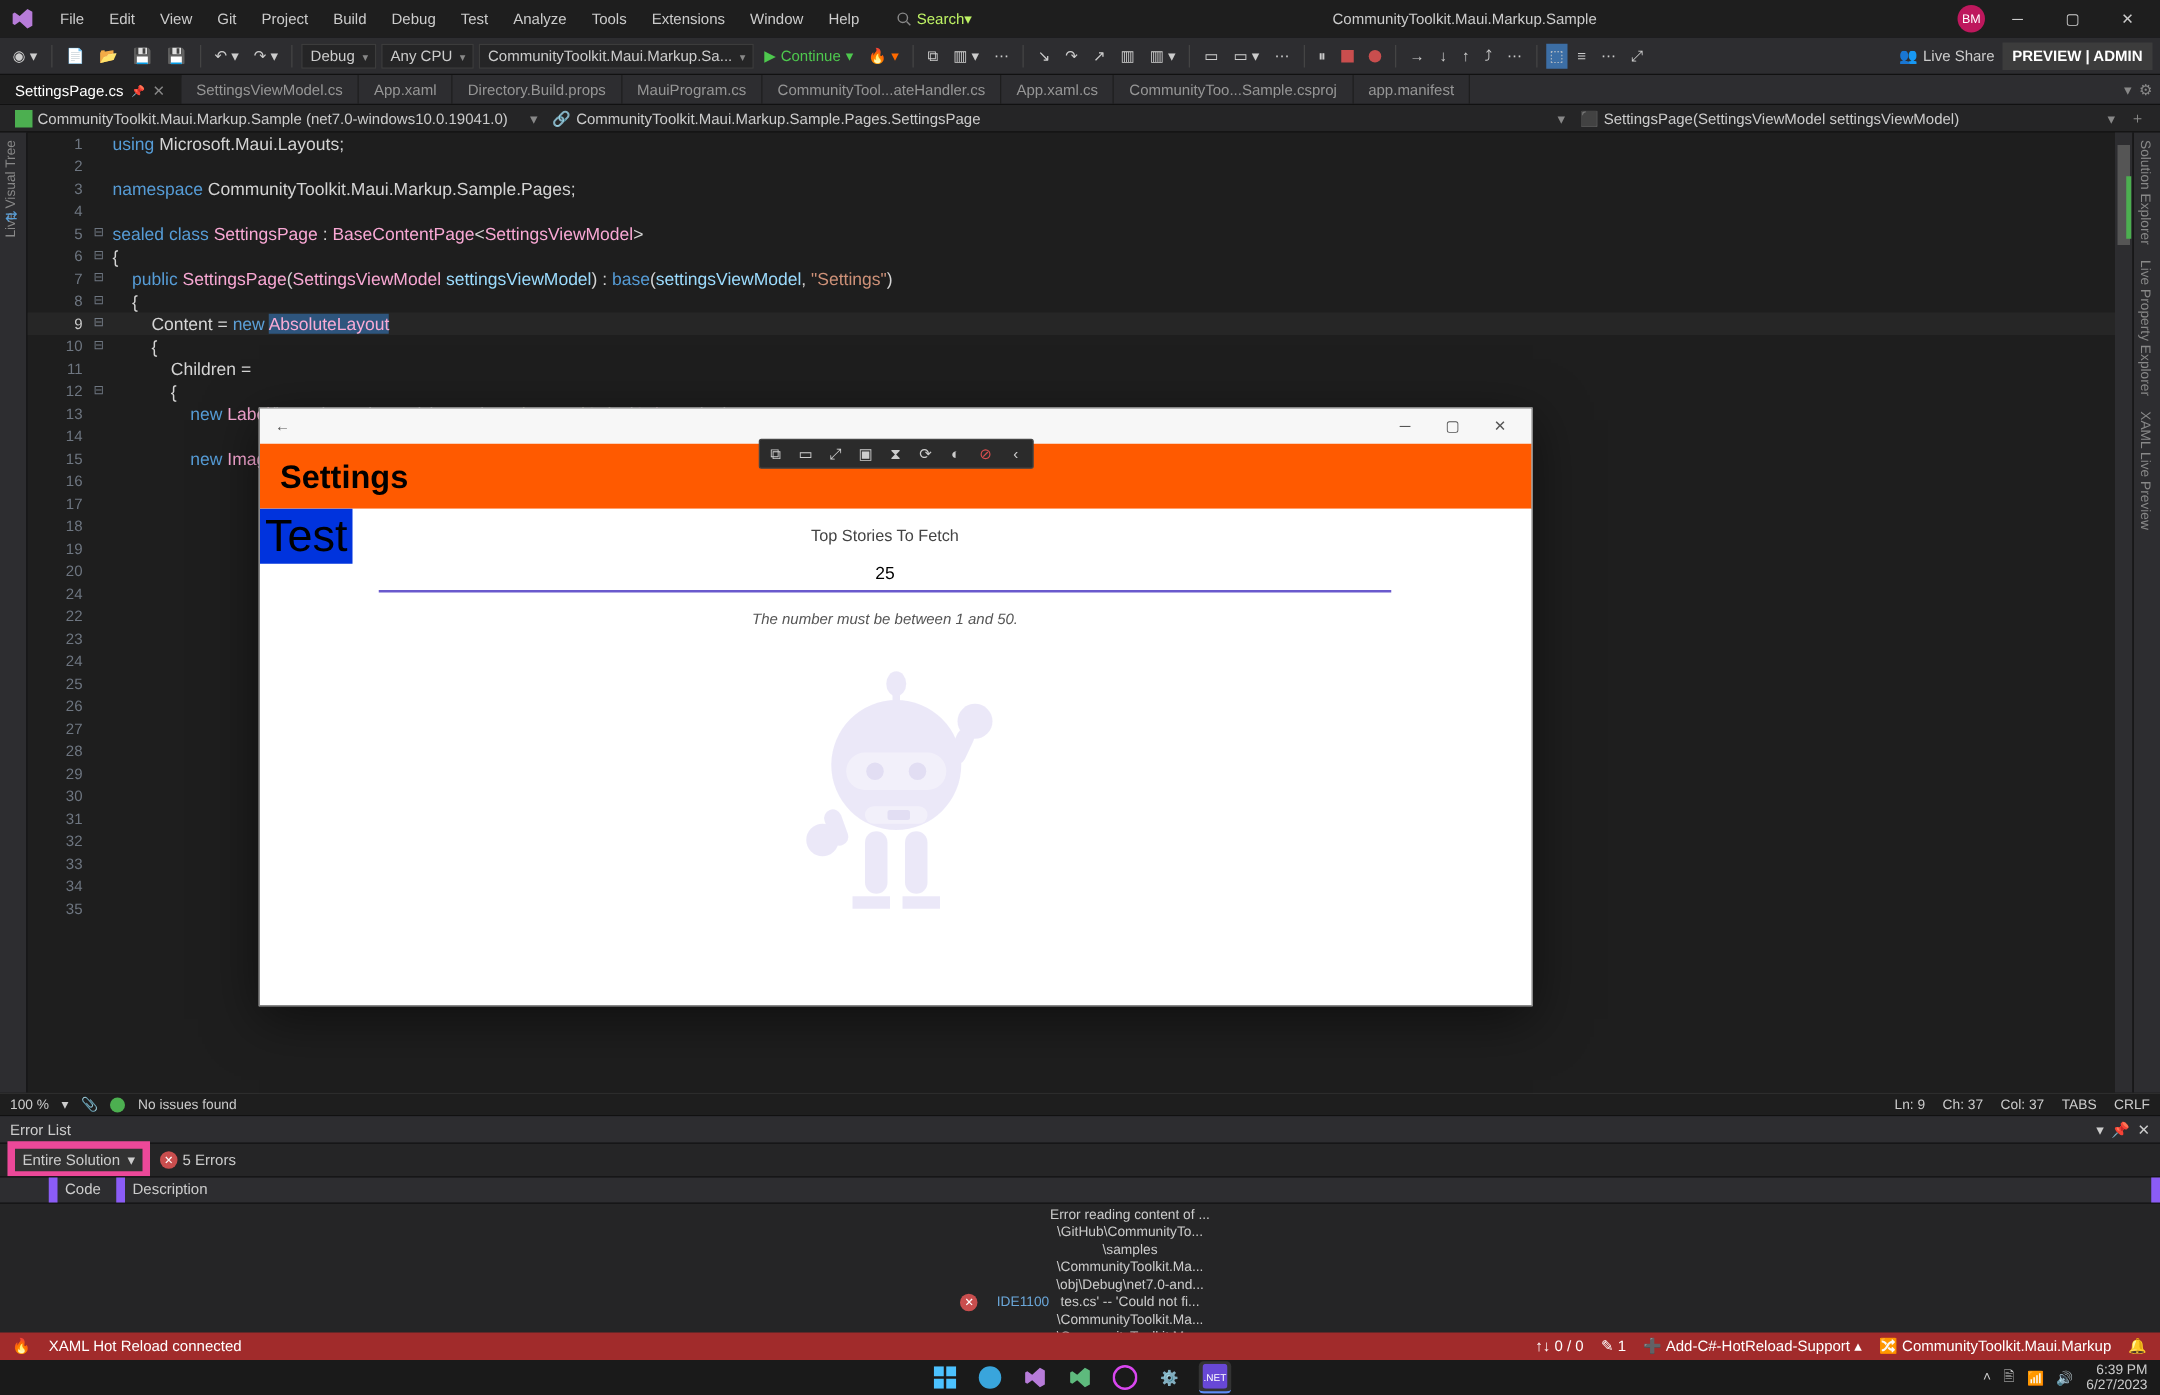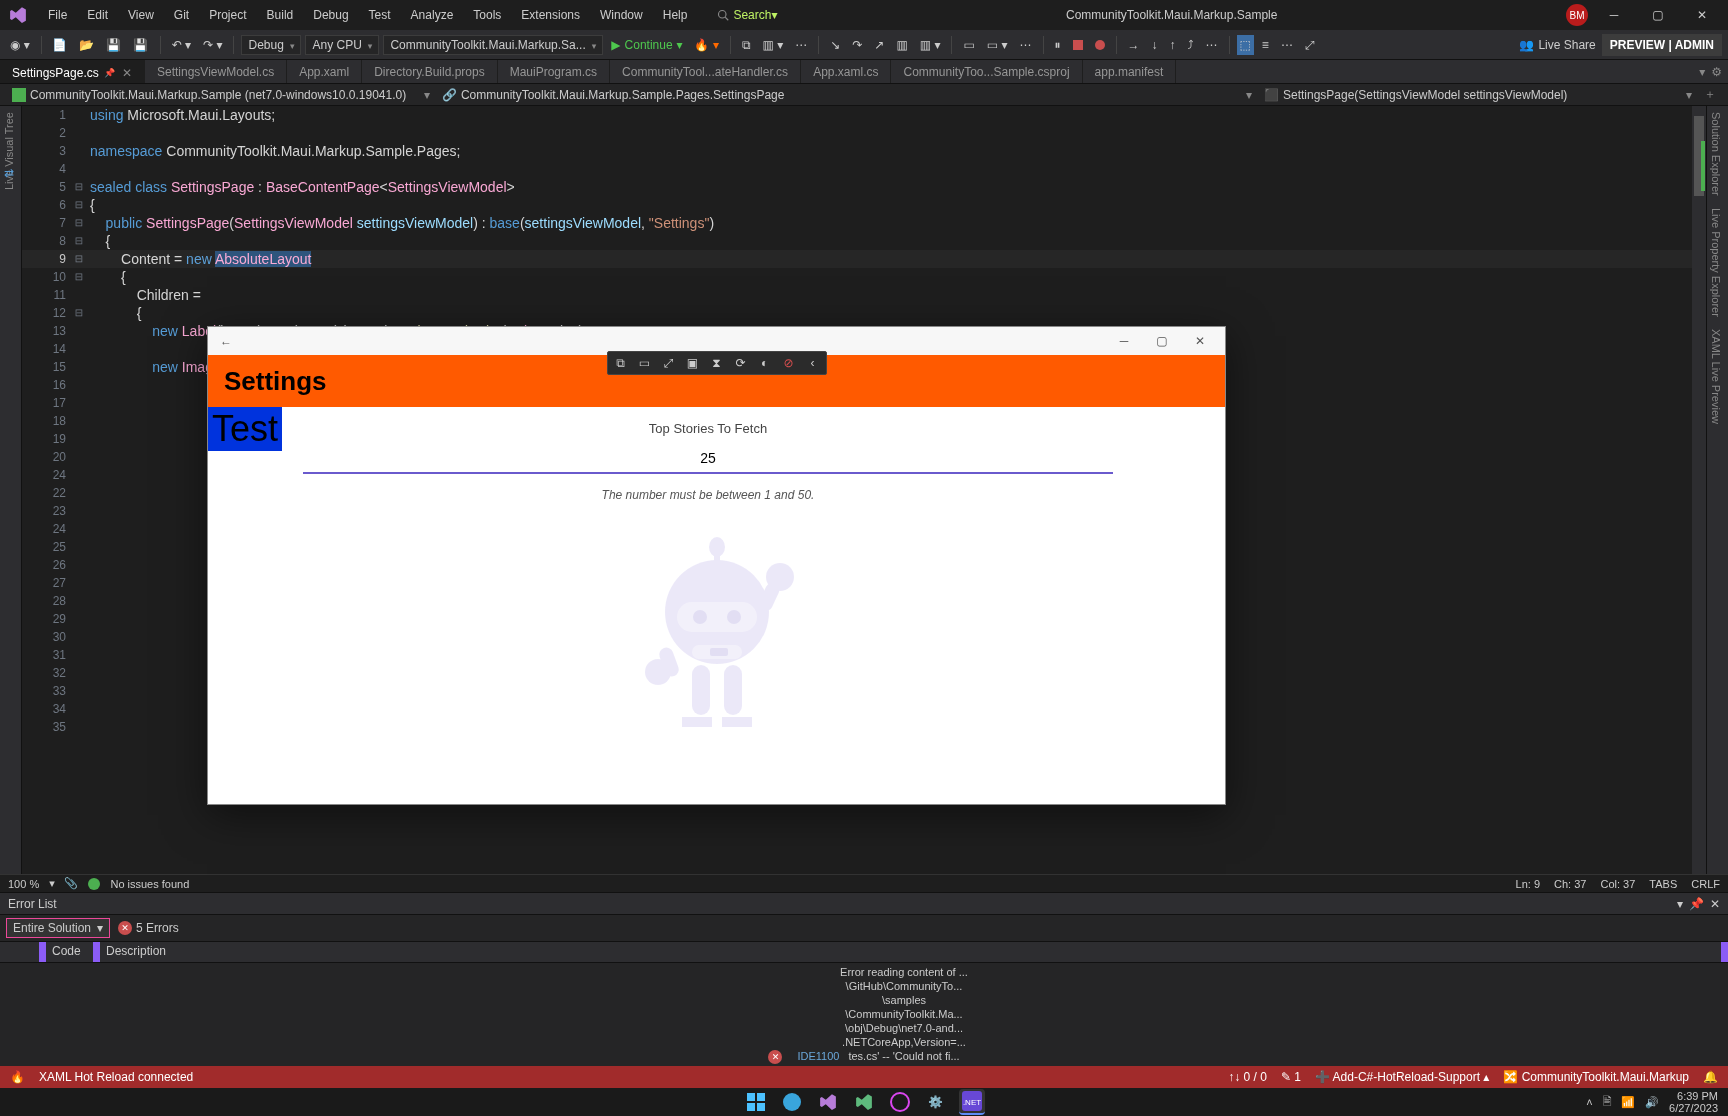--- a/index.html
+++ b/index.html
@@ -6,21 +6,21 @@
 body { background: #000; width: 1728px; height: 1116px; overflow: hidden; position: relative; font-size: 12px; }
 
 
 .titlebar { height: 30px; background: #1e1e1e; display: flex; align-items: center; padding: 0 8px; color: #ccc; }
 .titlebar .vs-logo { width: 20px; height: 20px; margin-right: 10px; display:flex; align-items:center; justify-content:center; }
 .titlebar .menu-item { padding: 4px 10px; cursor: pointer; }
 .titlebar .search { margin-left: 20px; display: flex; align-items: center; color: #bef264; }
 .titlebar .search svg { margin-right: 4px; }
 .titlebar .center-title { flex: 1; text-align: center; color: #ccc; }
 .titlebar .right { margin-left: auto; display: flex; align-items: center; gap: 8px; }
-.titlebar .avatar { width: 22px; height: 22px; border-radius: 50%; background: #b91c1c; color: #fff; display:flex; align-items:center; justify-content:center; font-size:10px; }
+.titlebar .avatar { width: 22px; height: 22px; border-radius: 50%; background: #be185d; color: #fff; display:flex; align-items:center; justify-content:center; font-size:10px; }
 .titlebar .win-btn { width: 36px; height: 30px; display:flex; align-items:center; justify-content:center; color:#ccc; }
 
 
 .toolbar { height: 30px; background: #2d2d30; display: flex; align-items: center; padding: 0 6px; gap: 4px; color: #ccc; border-bottom: 1px solid #111; }
 .toolbar .tb-item { padding: 2px 4px; display:flex; align-items:center; gap:3px; }
 .toolbar .tb-combo { background: #252526; border: 1px solid #3c3c3c; padding: 2px 6px; min-width: 60px; display:flex; align-items:center; justify-content:space-between; gap:6px; }
 .toolbar .continue { color: #4ec84e; display:flex; align-items:center; gap:4px; }
 .toolbar .sep { width:1px; height:18px; background:#444; margin:0 3px; }
 .toolbar .stop { width:10px; height:10px; background:#c94e4e; }
 .toolbar .rec { width:10px; height:10px; border-radius:50%; background:#c94e4e; }
@@ -72,21 +72,21 @@
 
 .zoombar { height:18px; background:#1e1e1e; border-top:1px solid #333; display:flex; align-items:center; padding:0 8px; gap:10px; color:#ccc; font-size:11px; }
 .zoombar .right { margin-left:auto; display:flex; gap:14px; }
 .zoombar .ok-icon { width:12px; height:12px; border-radius:50%; background:#4caf50; display:inline-block; }
 
 
 .errorlist { height:200px; background:#252526; color:#ccc; border-top:1px solid #111; display:flex; flex-direction:column; }
 .errorlist .el-header { height:22px; background:#2d2d30; display:flex; align-items:center; padding:0 8px; border-bottom:1px solid #111; }
 .errorlist .el-header .el-right { margin-left:auto; display:flex; gap:6px; }
 .errorlist .el-toolbar { height:26px; display:flex; align-items:center; padding:0 6px; gap:8px; }
-.errorlist .el-combo { background:#333; border:1px solid #ec4899; padding:2px 6px; display:flex; align-items:center; gap:6px; }
+.errorlist .el-combo { background:#333; border:6px solid #ec4899; padding:2px 6px; display:flex; align-items:center; gap:6px; }
 .errorlist .el-err { display:flex; align-items:center; gap:4px; }
 .errorlist .el-table-head { height:22px; background:#2d2d30; border-top:1px solid #111; border-bottom:1px solid #111; display:flex; }
 .errorlist .el-table-head .col { padding:2px 6px; border-right:7px solid #8b5cf6; }
 .errorlist .el-body { flex:1; overflow:hidden; padding:2px 6px; line-height:14px; font-size:11px; color:#ccc;text-align:center; }
 .errorlist .el-body .err-icon { display:inline-flex; width:14px; height:14px; border-radius:50%; background:#c94e4e; color:#fff; align-items:center; justify-content:center; font-size:9px; margin-right:6px; }
 .errorlist .el-body .code-col { display:inline-block; width:60px; }
 
 
 .bottomtabs { height:24px; background:#2d2d30; display:flex; align-items:center; padding:0 8px; gap:14px; color:#969696; font-size:12px; border-top:1px solid #111; }
 .bottomtabs .bt.active { color:#fff; border-bottom:2px solid #0e639c; }
@@ -436,21 +436,20 @@
     <div class="col" style="width:46px"></div>
     <div class="col" style="width:54px"><span>Code</span></div>
     <div class="col" style="flex:1"><span>Description</span></div>
   </div>
   <div class="el-body" id="elbody">
       <div><span style="display:inline-block;width:20px"></span><span class="code-col" style="color:#6aa6d8"></span>Error reading content of ...</div>
       <div><span style="display:inline-block;width:20px"></span><span class="code-col" style="color:#6aa6d8"></span>\GitHub\CommunityTo...</div>
       <div><span style="display:inline-block;width:20px"></span><span class="code-col" style="color:#6aa6d8"></span>\samples</div>
       <div><span style="display:inline-block;width:20px"></span><span class="code-col" style="color:#6aa6d8"></span>\CommunityToolkit.Ma...</div>
       <div><span style="display:inline-block;width:20px"></span><span class="code-col" style="color:#6aa6d8"></span>\obj\Debug\net7.0-and...</div>
-      <div><span style="display:inline-block;width:20px"></span><span class="code-col" style="color:#6aa6d8"></span>.NETCoreApp,Version=...</div>
       <div><span class="err-icon">✕</span><span class="code-col" style="color:#6aa6d8">IDE1100</span>tes.cs' -- 'Could not fi...</div>
       <div><span style="display:inline-block;width:20px"></span><span class="code-col" style="color:#6aa6d8"></span>\CommunityToolkit.Ma...</div>
       <div><span style="display:inline-block;width:20px"></span><span class="code-col" style="color:#6aa6d8"></span>\CommunityToolkit.Ma...</div>
     </div>
 </div>
 
 <div class="bottomtabs">
   <div id="btl" style="display:flex;gap:14px">
       <span class="bt active">Error List</span>
       <span class="bt">Output</span>

